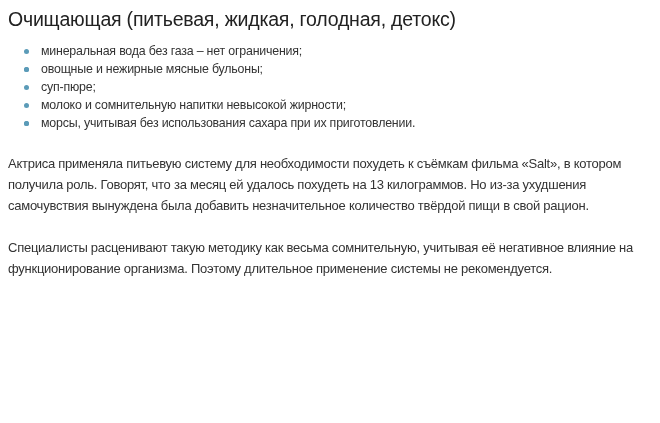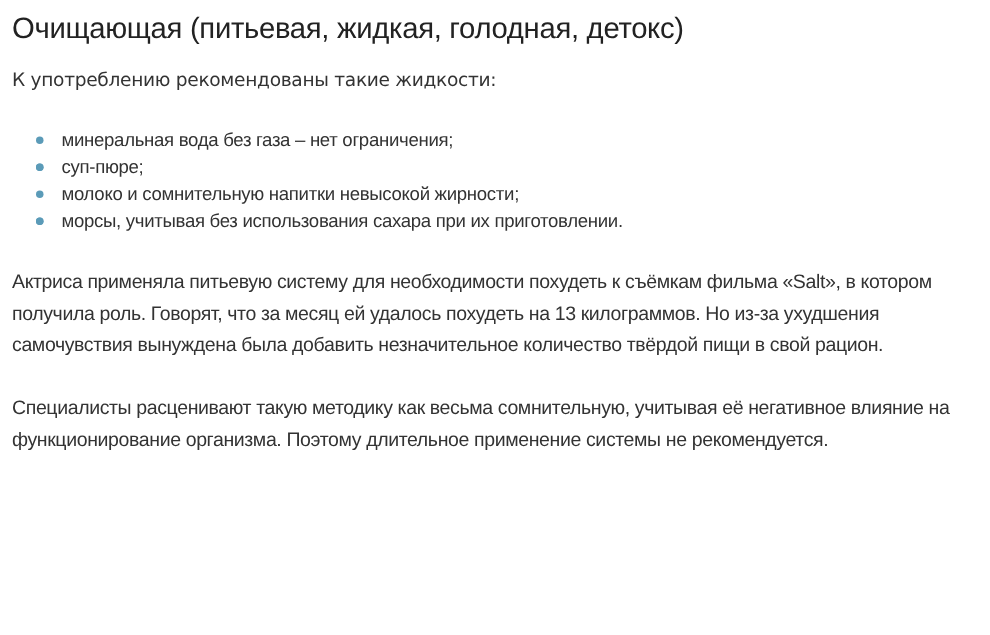--- a/index.html
+++ b/index.html
@@ -36,24 +36,24 @@
       position: absolute; left: 4px; top: 7px;
       width: 5px; height: 5px; border-radius: 50%;
       background: #5b9bb8;
     }
   </style>
 </head>
 <body>
 
 <div class="content">
   <h2>Очищающая (питьевая, жидкая, голодная, детокс)</h2>
-  <p class="gap lead">К употреблению рекомендованы такие жидкости:</p>
   <ul>
     <li><span class="bullet"></span><span>минеральная вода без газа – нет ограничения;</span></li>
     <li><span class="bullet"></span></li>
+    <li><span class="bullet"></span><span>овощные и нежирные мясные бульоны;</span></li>
     <li><span class="bullet"></span><span>суп-пюре;</span></li>
     <li><span class="bullet"></span><span>молоко и сомнительную напитки невысокой жирности;</span></li>
     <li><span class="bullet"></span></li>
     <li><span class="bullet"></span><span>морсы, учитывая без использования сахара при их приготовлении.</span></li>
   </ul>
   <p class="gap">Актриса применяла питьевую систему для необходимости похудеть к съёмкам фильма «Salt», в котором получила роль. Говорят, что за месяц ей удалось похудеть на 13 килограммов. Но из-за ухудшения самочувствия вынуждена была добавить незначительное количество твёрдой пищи в свой рацион.</p>
   <p>Специалисты расценивают такую методику как весьма сомнительную, учитывая её негативное влияние на функционирование организма. Поэтому длительное применение системы не рекомендуется.</p>
 </div>
 
 </body></html>

